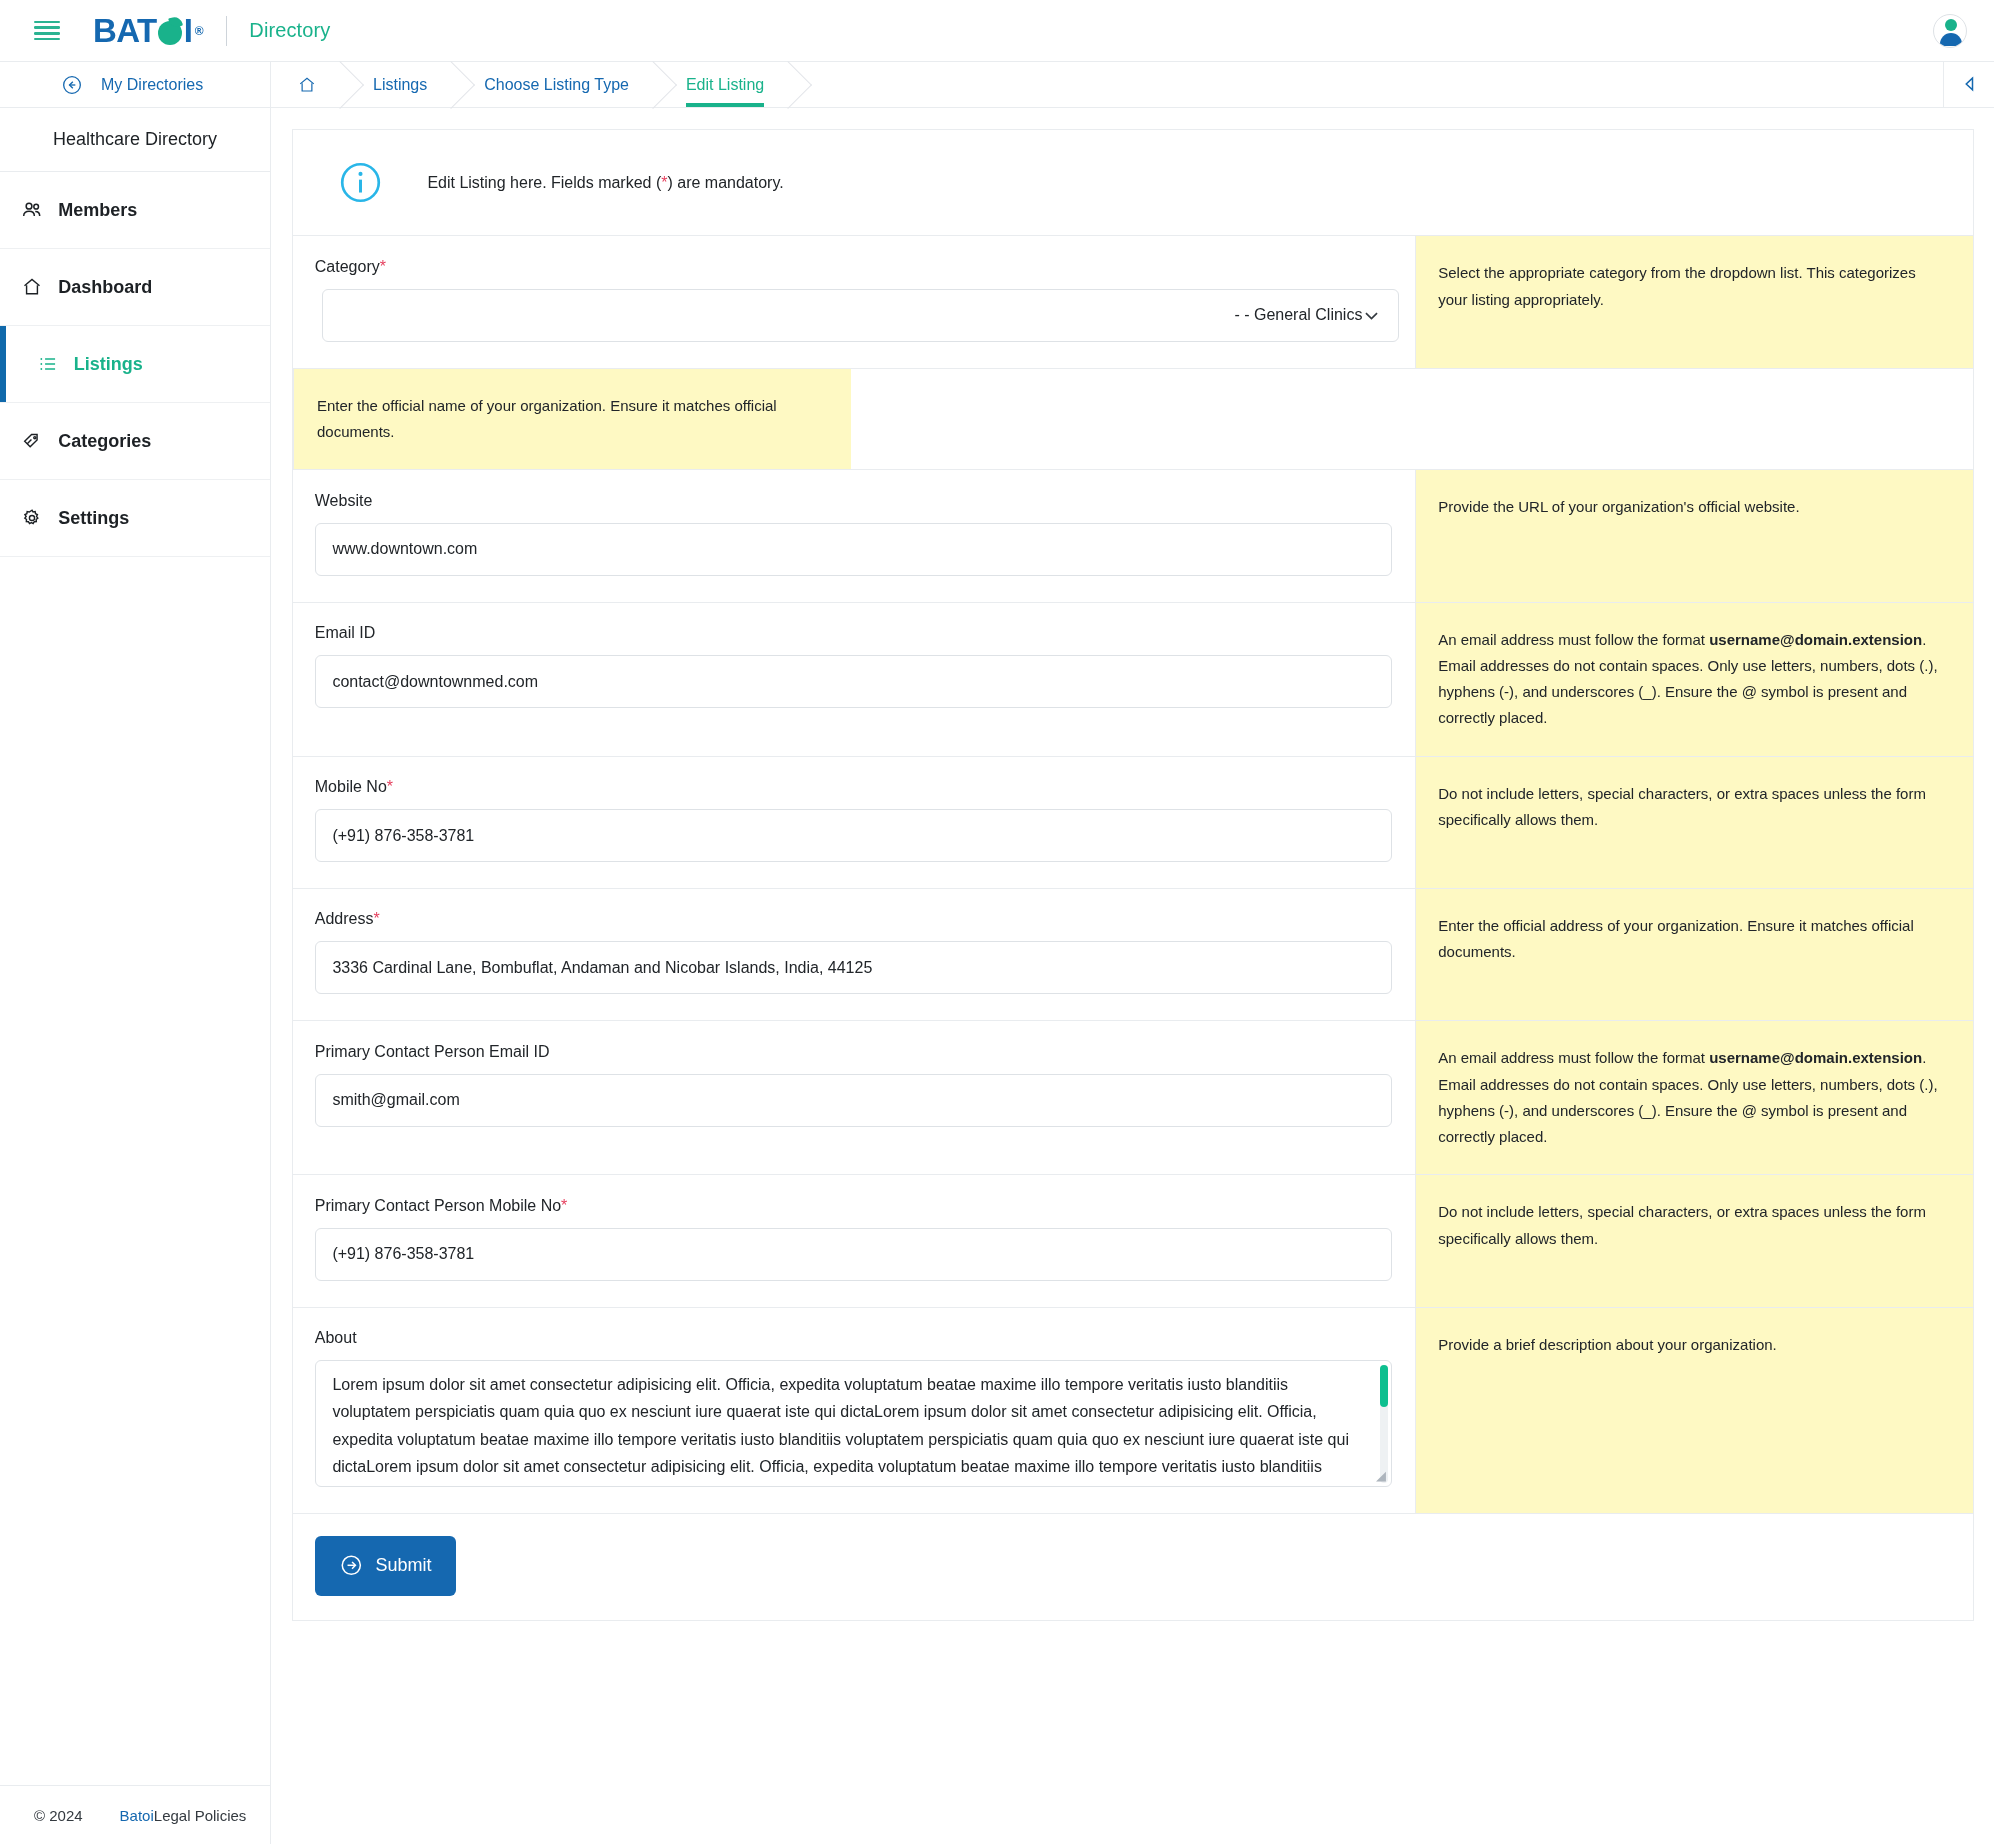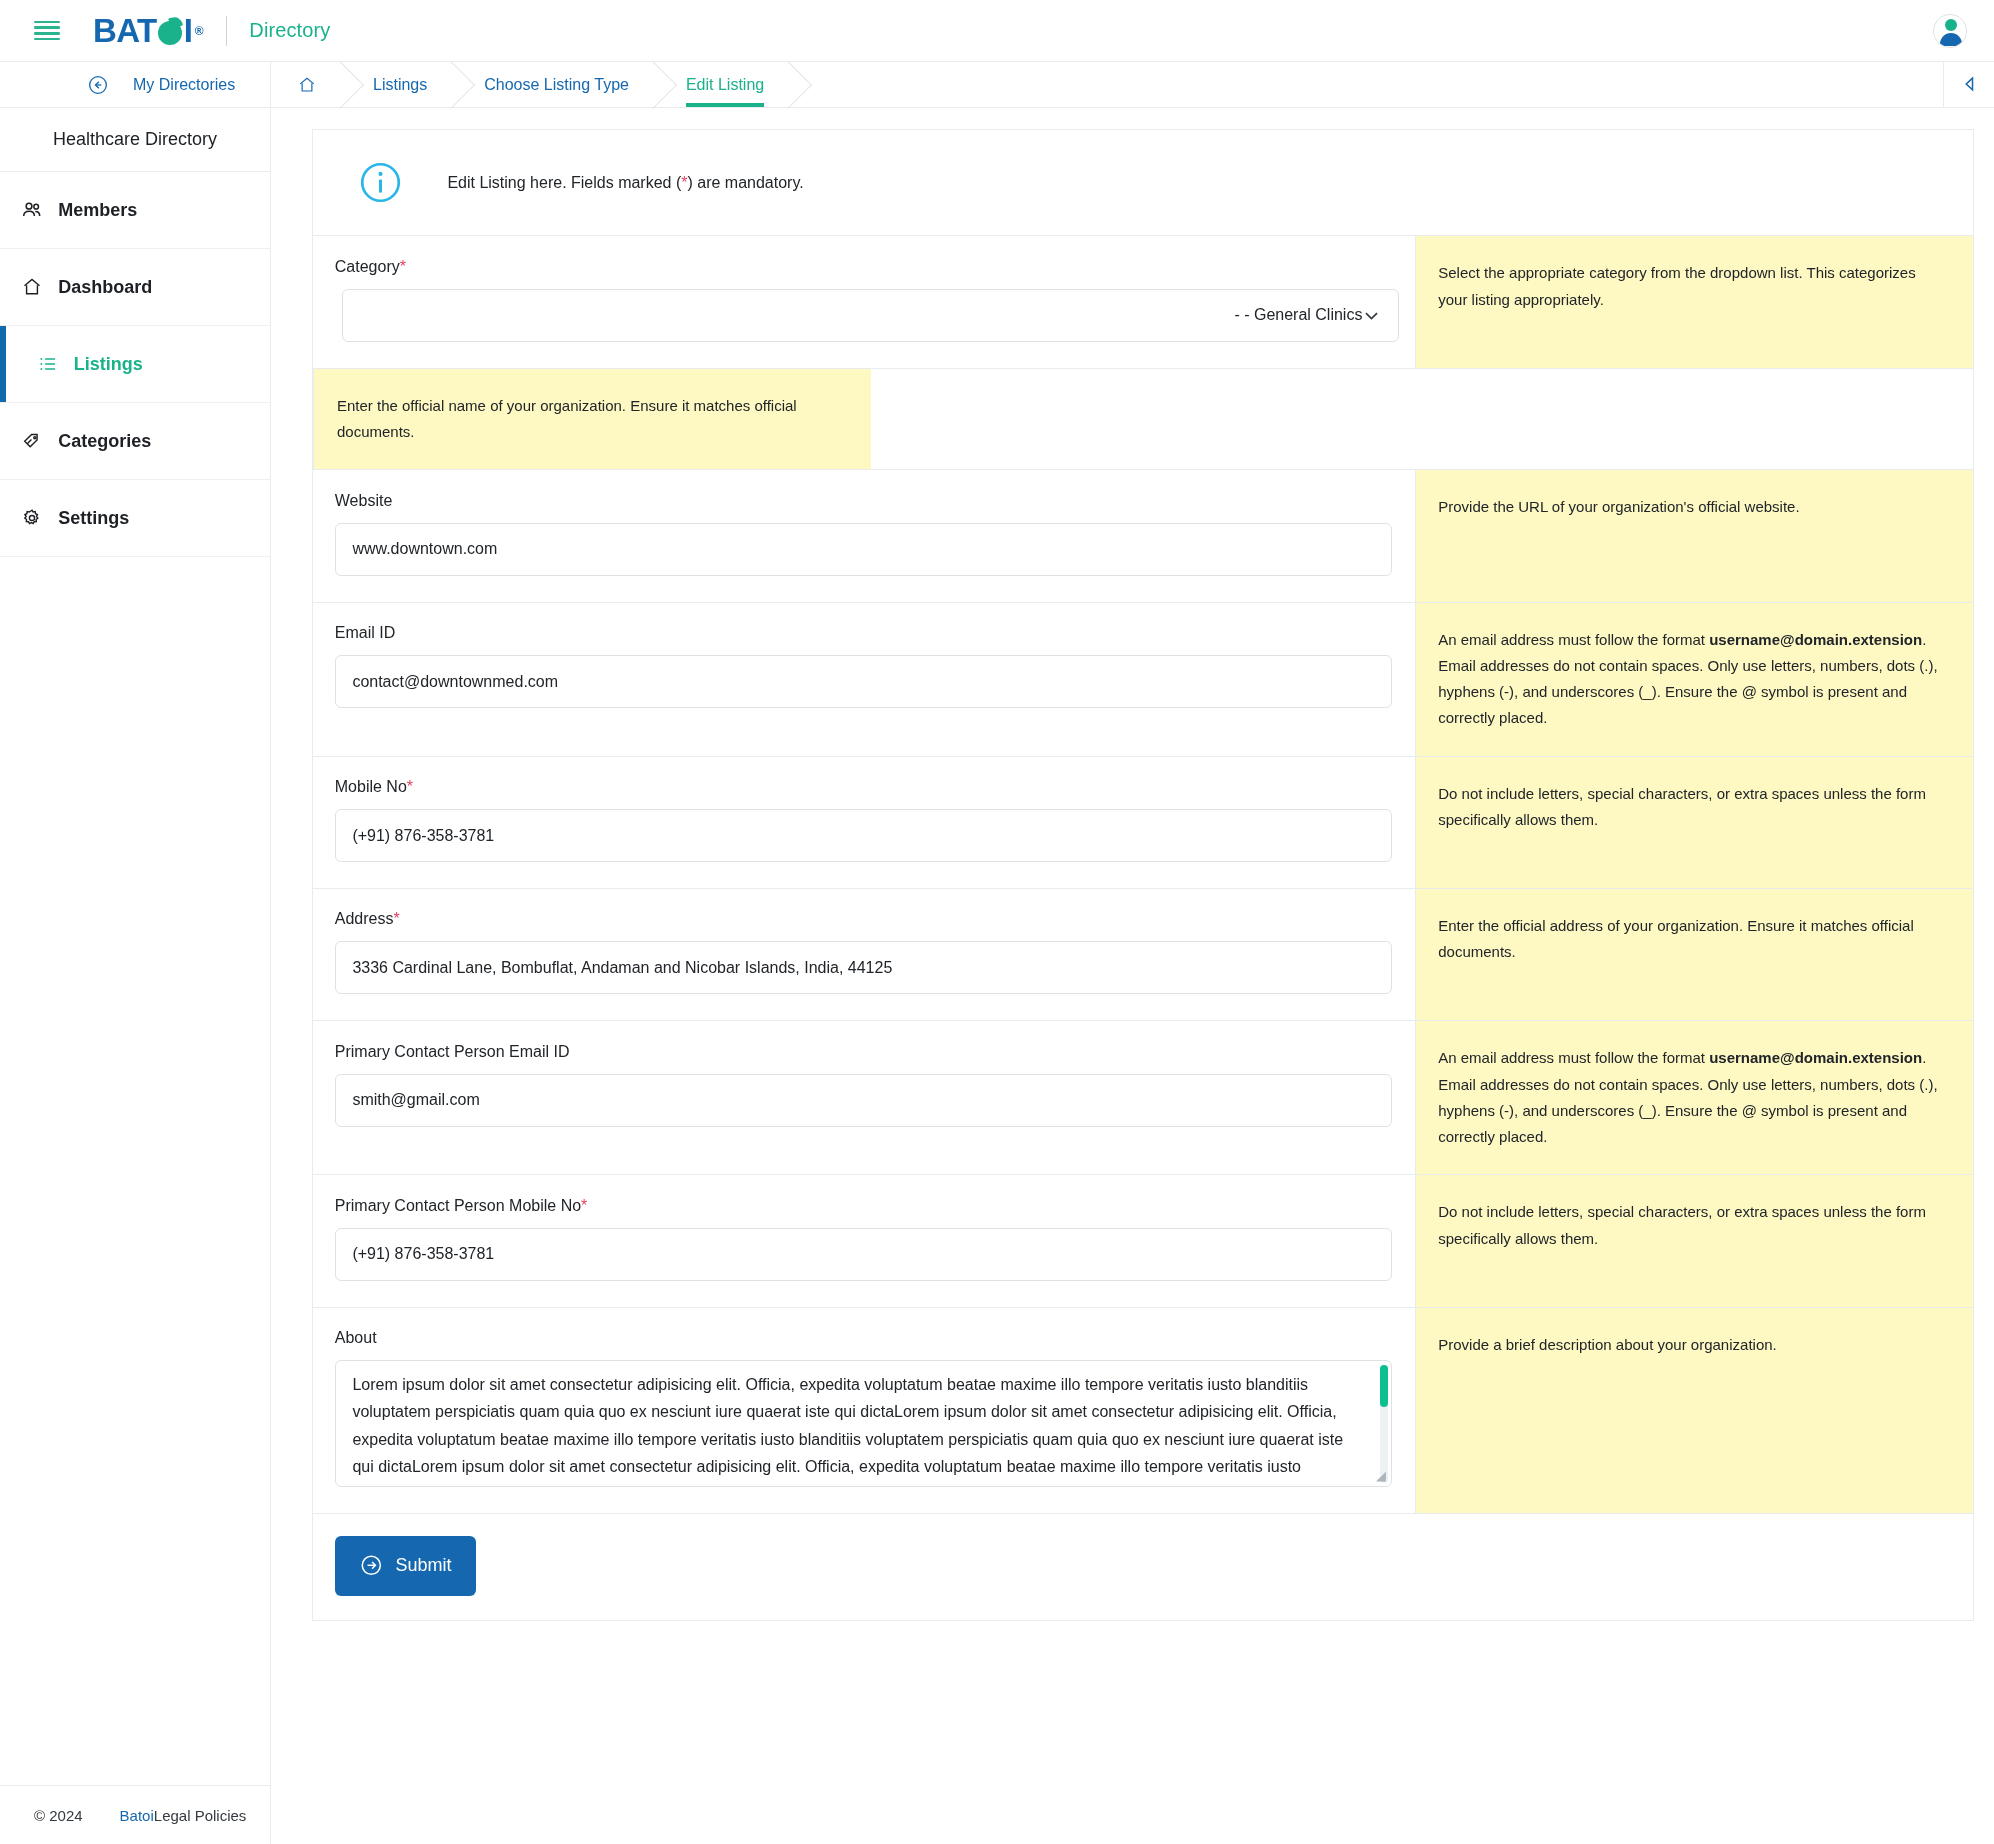--- a/index.html
+++ b/index.html
@@ -45,22 +45,22 @@
   .avatar {
     width: 34px; height: 34px; border-radius: 50%; border: 1.2px solid #dee2e6;
     position: relative; overflow: hidden; background: #fff;
   }
   .avatar .head { position: absolute; width: 12px; height: 12px; border-radius: 50%; background: #19b28b; left: 11.3px; top: 4.7px; }
   .avatar .body { position: absolute; width: 22.6px; height: 13px; border-radius: 11.3px 11.3px 0 0; background: #1568b0; left: 6px; top: 18.4px; }
 
   
   .crumbrow { height: 46px; flex: 0 0 46px; display: flex; align-items: stretch; border-bottom: 1.2px solid #e9ecef; background: #fff; }
   .mydir {
-    width: 271px; flex: 0 0 271px; display: flex; align-items: center; gap: 25px;
-    padding-left: 88px; border-right: 1.2px solid #e9ecef; color: #1568b0; font-size: 16px;
+    width: 271px; flex: 0 0 271px; display: flex; align-items: center; gap: 19px;
+    padding-left: 62px; border-right: 1.2px solid #e9ecef; color: #1568b0; font-size: 16px;
     cursor: pointer;
   }
   .circ-arrow { width: 20px; height: 20px; flex: 0 0 20px; }
   .crumbs { flex: 1; display: flex; align-items: stretch; position: relative; }
   .crumb {
     position: relative; display: flex; align-items: center; padding: 0 24px 0 33px;
     font-size: 16px; color: #1568b0; cursor: pointer; white-space: nowrap;
   }
   .crumb:first-child { padding-left: 27px; }
   .crumb::after {
@@ -73,21 +73,21 @@
     position: absolute; left: 33px; right: 24px; bottom: 0; height: 3.6px; background: #19b28b;
   }
   .home-ico { width: 18px; height: 18px; }
   .crumb-end { flex: 1; }
   .collapse-btn {
     width: 52px; flex: 0 0 52px; display: flex; align-items: center; justify-content: center;
     border-left: 1.2px solid #e9ecef; cursor: pointer;
   }
 
   
-  .body { flex: 1; display: flex; min-height: 0; gap: 20px; }
+  .body { flex: 1; display: flex; min-height: 0; }
 
   
   .sidebar { width: 271px; flex: 0 0 271px; border-right: 1.2px solid #e9ecef; display: flex; flex-direction: column; background: #fff; }
   .dir-title {
     height: 64px; display: flex; align-items: center; justify-content: center;
     font-size: 18px; color: #1d2125; border-bottom: 1.2px solid #e9ecef;
   }
   .nav-item {
     height: 77px; display: flex; align-items: center; gap: 15.4px; padding-left: 21.4px;
     border-bottom: 1.2px solid #eef0f2; font-size: 18px; font-weight: bold; color: #1d2125;

